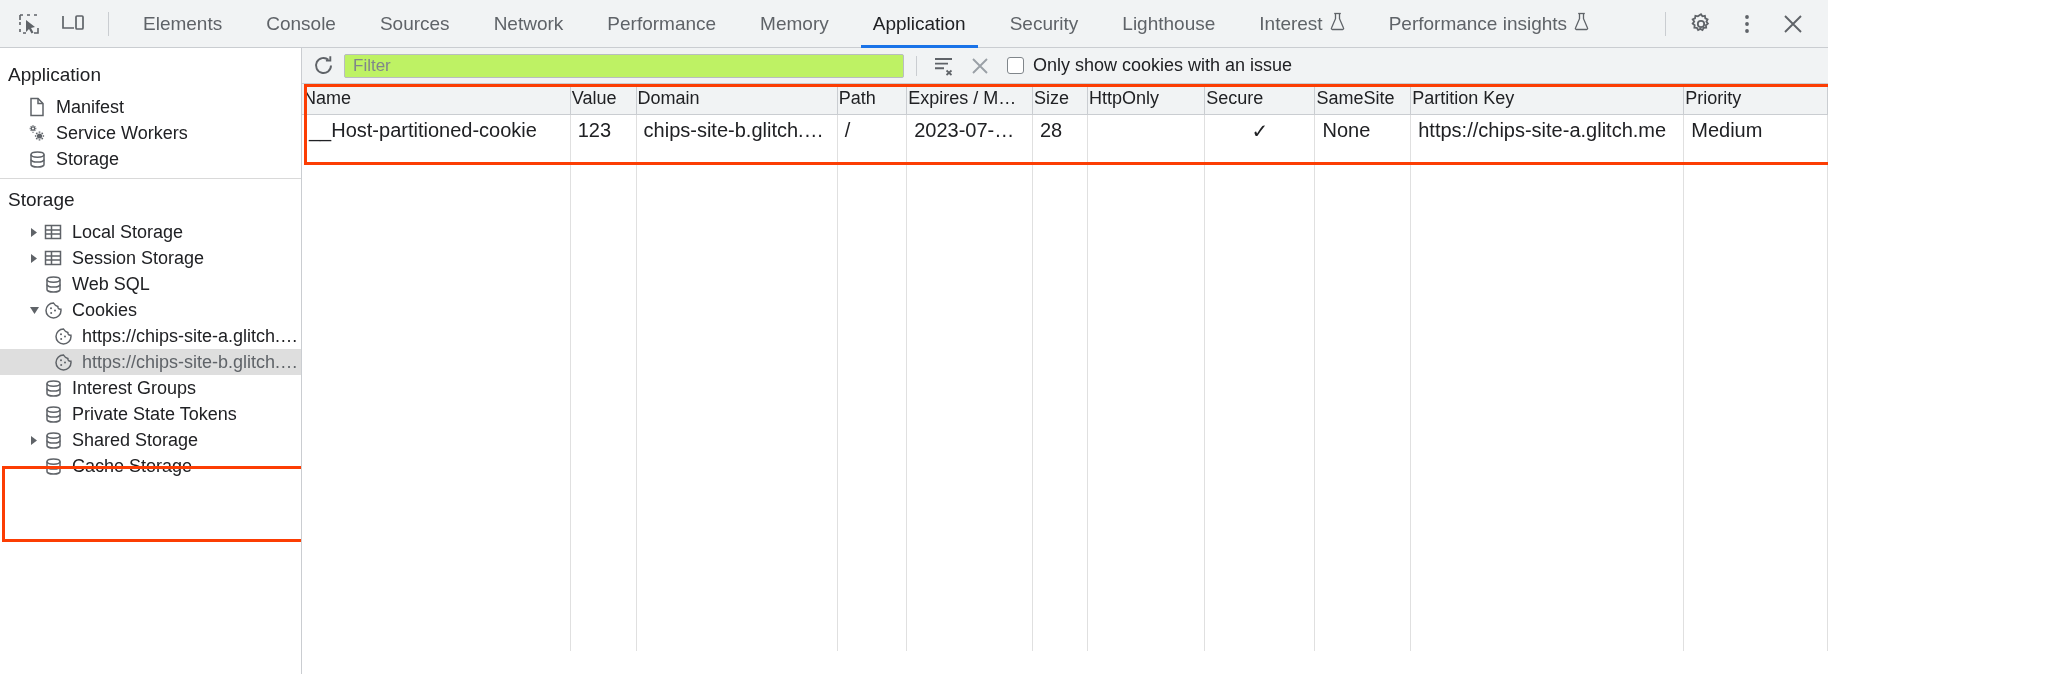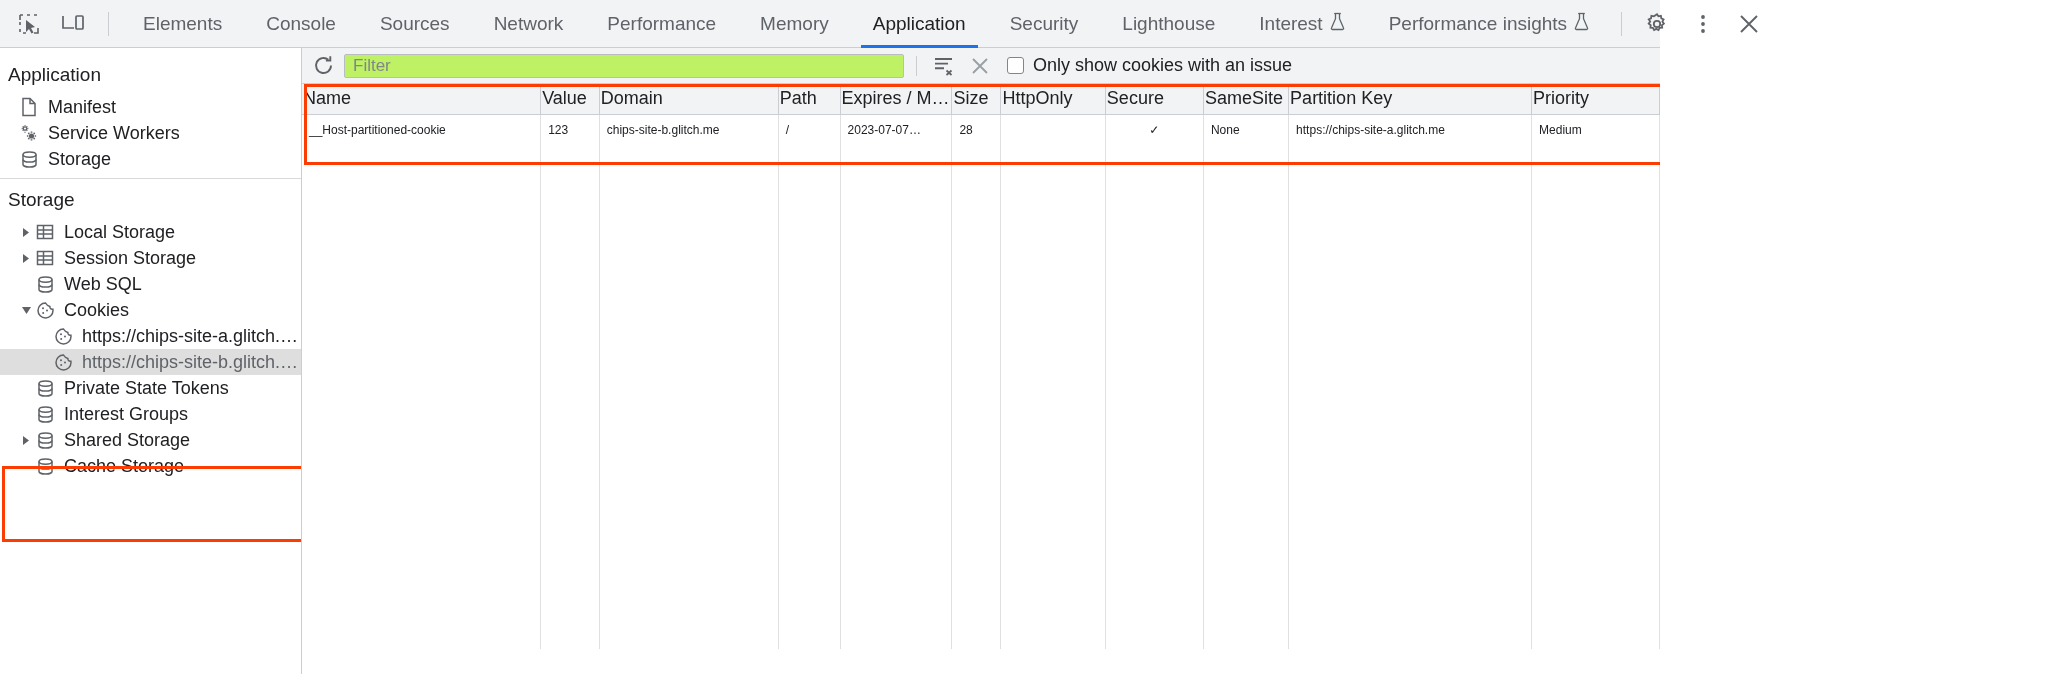--- a/index.html
+++ b/index.html
@@ -3,21 +3,21 @@
 <meta charset="utf-8">
 <style>
   * { box-sizing: border-box; margin: 0; padding: 0; }
   html, body {
     width: 2048px; height: 674px;
     font-family: "Liberation Sans", sans-serif;
     background: #ffffff;
     color: #202124;
     overflow: hidden;
   }
-  .devtools { width: 1660px; height: 674px; display: flex; flex-direction: column; }
+  .devtools { width: 1828px; height: 674px; display: flex; flex-direction: column; }
 
   
   .tabbar {
     height: 48px; min-height: 48px;
     background: #f1f3f4;
     border-bottom: 1px solid #cacdd1;
     display: flex; align-items: center;
     position: relative;
   }
   .tb-left { display: flex; align-items: center; padding-left: 8px; gap: 2px; }
@@ -61,21 +61,21 @@
     font-size: 19px; color: #202124;
     padding: 8px 0 8px 8px;
   }
   .sb-divider { height: 1px; background: #d9d9d9; margin: 6px 0 2px 0; }
   .sb-item {
     display: flex; align-items: center;
     height: 26px; font-size: 18px; color: #202124;
     padding-left: 8px; white-space: nowrap;
   }
   .sb-item.selected { background: #dedede; color: #5f6368; }
-  .sb-indent-1 { padding-left: 18px; }
+  .sb-indent-1 { padding-left: 26px; }
   .sb-indent-2 { padding-left: 52px; }
   .twisty {
     width: 16px; min-width: 16px; display: inline-flex;
     align-items: center; justify-content: center; color: #5f6368;
   }
   .twisty-spacer { width: 16px; min-width: 16px; }
   .sb-icon {
     width: 22px; min-width: 22px; height: 22px;
     display: inline-flex; align-items: center; justify-content: center;
     color: #5f6368; margin-right: 8px;
@@ -132,21 +132,21 @@
     font-weight: normal;
     font-size: 18px; color: #202124;
     text-align: left;
     padding: 4px 1px;
     height: 30px;
     border-right: 1px solid #cacdd1;
     border-bottom: 1px solid #cacdd1;
     white-space: nowrap; overflow: hidden; text-overflow: ellipsis;
   }
   table.cookies td {
-    font-size: 12px; color: #202124;
+    font-size: 20px; color: #202124;
     padding: 4px 7px;
     height: 31px;
     border-right: 1px solid #e0e0e0;
     white-space: nowrap; overflow: hidden; text-overflow: ellipsis;
   }
   td.center { text-align: center; }
   
   table.filler { width: 100%; border-collapse: collapse; table-layout: fixed; }
   table.filler td {
     border-right: 1px solid #e0e0e0;
@@ -382,33 +382,33 @@
 
       <div class="sb-item sb-indent-1">
         <span class="twisty-spacer"></span>
         <span class="sb-icon">
           <svg width="19" height="19" viewBox="0 0 19 19" fill="none" stroke="#5f6368" stroke-width="1.5">
             <ellipse cx="9.5" cy="4.6" rx="6.5" ry="2.6"></ellipse>
             <path d="M3 4.6v9.8c0 1.4 2.9 2.6 6.5 2.6s6.5-1.2 6.5-2.6V4.6"></path>
             <path d="M3 9.5c0 1.4 2.9 2.6 6.5 2.6S16 10.9 16 9.5"></path>
           </svg>
         </span>
-        <span class="sb-label">Private State Tokens</span>
+        <span class="sb-label">Interest Groups</span>
       </div>
 
       <div class="sb-item sb-indent-1">
         <span class="twisty-spacer"></span>
         <span class="sb-icon">
           <svg width="19" height="19" viewBox="0 0 19 19" fill="none" stroke="#5f6368" stroke-width="1.5">
             <ellipse cx="9.5" cy="4.6" rx="6.5" ry="2.6"></ellipse>
             <path d="M3 4.6v9.8c0 1.4 2.9 2.6 6.5 2.6s6.5-1.2 6.5-2.6V4.6"></path>
             <path d="M3 9.5c0 1.4 2.9 2.6 6.5 2.6S16 10.9 16 9.5"></path>
           </svg>
         </span>
-        <span class="sb-label">Interest Groups</span>
+        <span class="sb-label">Private State Tokens</span>
       </div>
 
       <div class="sb-item sb-indent-1">
         <span class="twisty">
           <svg width="9" height="11" viewBox="0 0 9 11" fill="#5f6368">
               <path d="M1 1l6 4.5L1 10z"></path>
             </svg>
         </span>
         <span class="sb-icon">
           <svg width="19" height="19" viewBox="0 0 19 19" fill="none" stroke="#5f6368" stroke-width="1.5">

